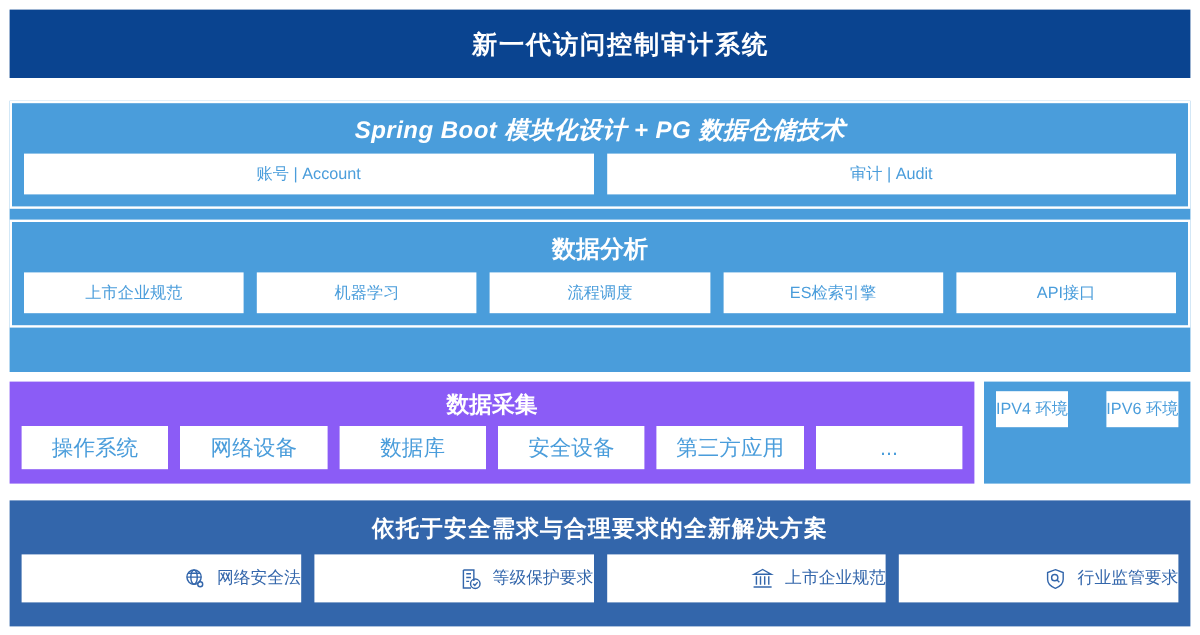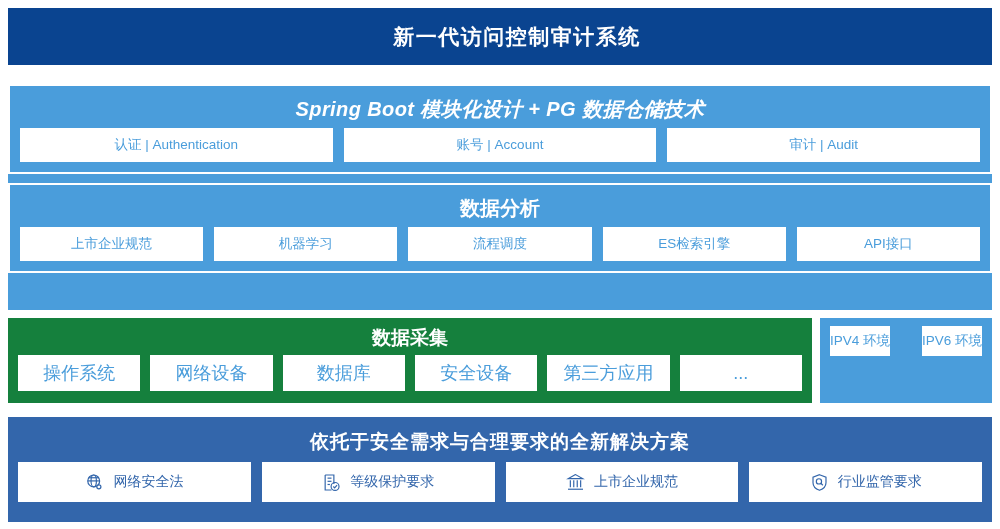--- a/index.html
+++ b/index.html
@@ -91,21 +91,21 @@
     box-sizing: border-box;
   }
 
   
   .collect-panel {
     position: absolute;
     left: 8px;
     top: 318px;
     width: 804px;
     height: 85px;
-    background: #15803d;
+    background: #8b5cf6;
     box-sizing: border-box;
     padding: 6px 10px 10px 10px;
   }
   .collect-title {
     text-align: center;
     color: #ffffff;
     font-size: 19px;
     font-weight: bold;
     line-height: 28px;
     padding-bottom: 3px;
@@ -165,21 +165,21 @@
   .solution-row {
     display: flex;
     gap: 11px;
   }
   .solution-card {
     flex: 1 1 0;
     background: #ffffff;
     height: 40px;
     display: flex;
     align-items: center;
-    justify-content: center;
+    justify-content: flex-end;
     gap: 9px;
     color: #3366ab;
     font-size: 14px;
     box-sizing: border-box;
   }
   .solution-card .ico {
     width: 19px;
     height: 19px;
     display: inline-flex;
     align-items: center;
@@ -197,23 +197,20 @@
 
   <div class="header-bar">
     <div class="header-title">新一代访问控制审计系统</div>
   </div>
 
   <div class="platform-panel">
 
     <div class="sub-panel">
       <div class="sub-title italic">Spring Boot 模块化设计 + PG 数据仓储技术</div>
       <div class="chip-row">
-        <div class="chip">
-          <span>认证 | Authentication</span>
-        </div>
         <div class="chip">
           <span>账号 | Account</span>
         </div>
         <div class="chip">
           <span>审计 | Audit</span>
         </div>
       </div>
     </div>
 
     <div class="sub-panel">

